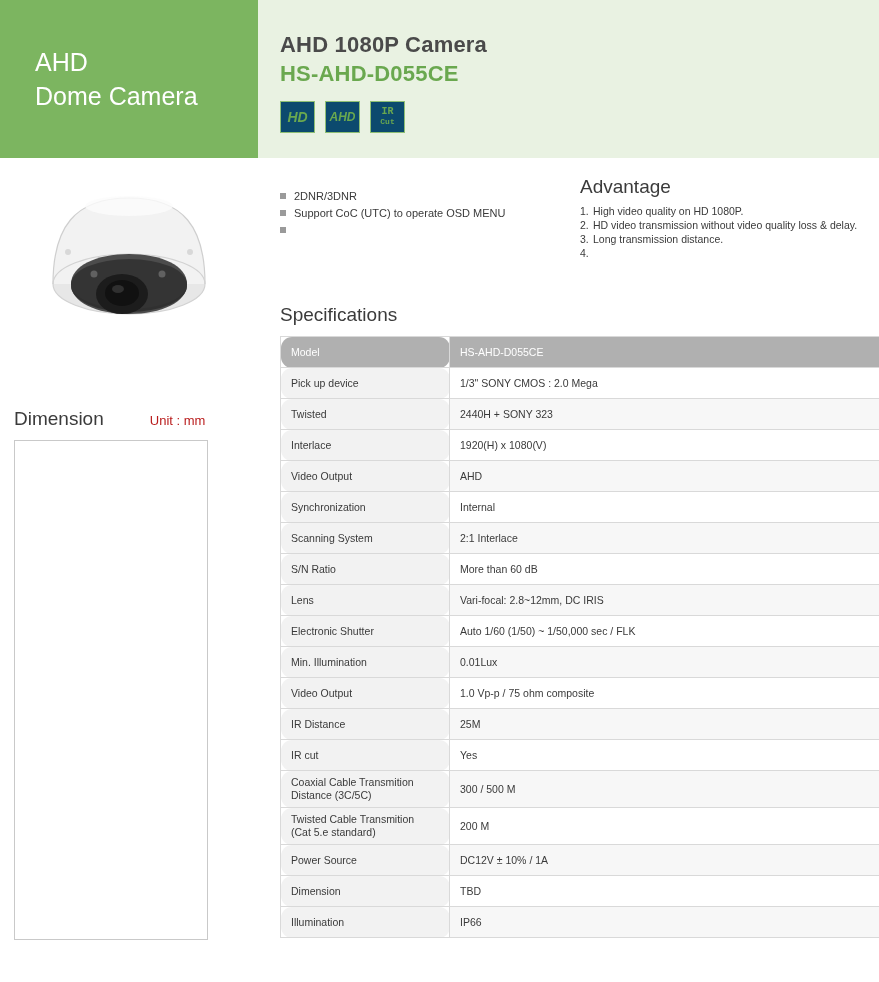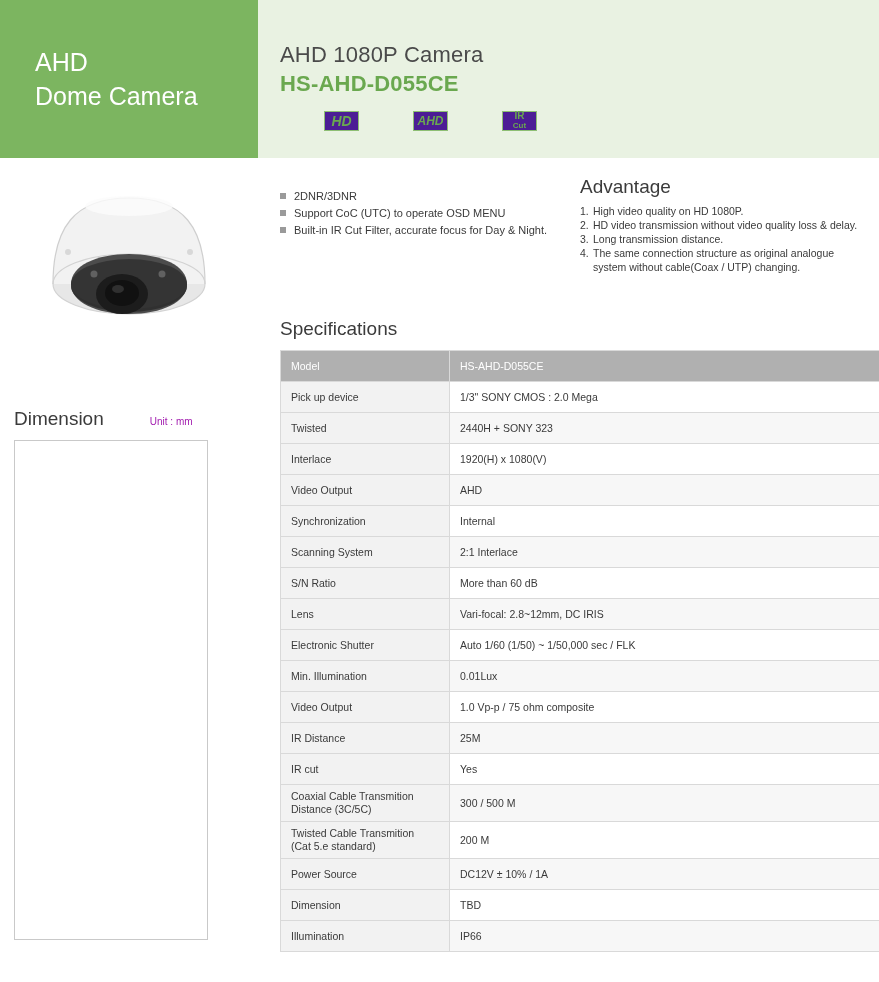--- a/index.html
+++ b/index.html
@@ -40,57 +40,56 @@
   .header-right {
     flex: 1;
     background: #e9f2e2;
     box-sizing: border-box;
     padding: 32px 0 0 22px;
     position: relative;
   }
   .prod-title {
     font-size: 22px;
     color: #4a4a4a;
-    font-weight: normal;
+    font-weight: bold;
     letter-spacing: 0.2px;
-    margin-top: 10px;
   }
   .prod-model {
     font-size: 22px;
     color: #6aa84f;
     font-weight: bold;
     margin-top: 3px;
     letter-spacing: 0.2px;
   }
   .badges {
     display: flex;
     gap: 10px;
     margin-top: 14px;
   }
   .badge {
     width: 35px;
-    height: 20px;
+    height: 32px;
     border: 1px solid #8ebf74;
-    background: #4c1d95;
+    background: #0c4a6e;
     display: flex;
     align-items: center;
     justify-content: center;
     flex-direction: column;
     color: #6aa84f;
     font-style: italic;
     font-weight: bold;
     font-size: 14px;
     box-sizing: border-box;
-    margin-left: 44px;
   }
   .badge.small span {
     font-style: normal;
     font-size: 10px;
     line-height: 10px;
     font-weight: bold;
+    font-family: Liberation Mono, monospace;
   }
   .badge.small span.l2 {
     font-size: 8px;
     text-align: right;
   }
   .badge.ahd {
     font-size: 12px;
   }
 
   
@@ -123,22 +122,22 @@
     padding-left: 14px;
     display: flex;
     align-items: baseline;
     gap: 46px;
   }
   .dimension-title {
     font-size: 19px;
     color: #3b3b3b;
   }
   .dimension-unit {
-    font-size: 10px;
-    color: #a21caf;
+    font-size: 13px;
+    color: #b91c1c;
   }
   .dimension-box {
     margin: 10px 0 0 14px;
     width: 194px;
     height: 500px;
     border: 1px solid #c9c9c9;
     box-sizing: border-box;
     background: #ffffff;
   }
 
@@ -196,21 +195,21 @@
     font-size: 10.5px;
     color: #3a3a3a;
   }
   table.spec tr { height: 31px; }
   table.spec td {
     border: 1px solid #d9d9d9;
     padding: 5px 10px;
     vertical-align: middle;
     line-height: 13px;
   }
-  table.spec td.k { width: 148px; background: #f2f2f2; }
+  table.spec td.k { width: 148px; background: #f2f2f2; border-radius: 11px; }
   table.spec tr.head td { background: #b0b0b0; color: #ffffff; }
   table.spec tr.head td.k { background: #b0b0b0; }
   table.spec tr.alt td.v { background: #f7f7f7; }
   table.spec tr.alt td.k { background: #f2f2f2; }
 </style>
 </head>
 <body>
 
 <div class="header">
   <div class="header-left">
@@ -272,42 +271,39 @@
         <div class="feat-item">
           <span class="feat-bullet"></span>
           <span>2DNR/3DNR</span>
         </div>
         <div class="feat-item">
           <span class="feat-bullet"></span>
           <span>Support CoC (UTC) to operate OSD MENU</span>
         </div>
         <div class="feat-item">
           <span class="feat-bullet"></span>
-          <span>Built-in IR Cut Filter, accurate focus for  Day &amp; Night.</span>
         </div>
       </div>
 
       <div class="advantage">
         <div class="advantage-title">Advantage</div>
         <div class="adv-item">
           <span class="adv-num">1.</span>
           <span class="adv-text">High video quality on HD 1080P.</span>
         </div>
         <div class="adv-item">
           <span class="adv-num">2.</span>
           <span class="adv-text">HD video transmission without video quality loss &amp; delay.</span>
         </div>
         <div class="adv-item">
           <span class="adv-num">3.</span>
           <span class="adv-text">Long transmission distance.</span>
         </div>
         <div class="adv-item">
           <span class="adv-num">4.</span>
-          <span class="adv-text">The same connection structure as original analogue
-    system without cable(Coax / UTP) changing.</span>
         </div>
       </div>
     </div>
 
     <div class="spec-title">Specifications</div>
 
     <table class="spec">
       <tbody>
         <tr class="head">
           <td class="k">Model</td>

